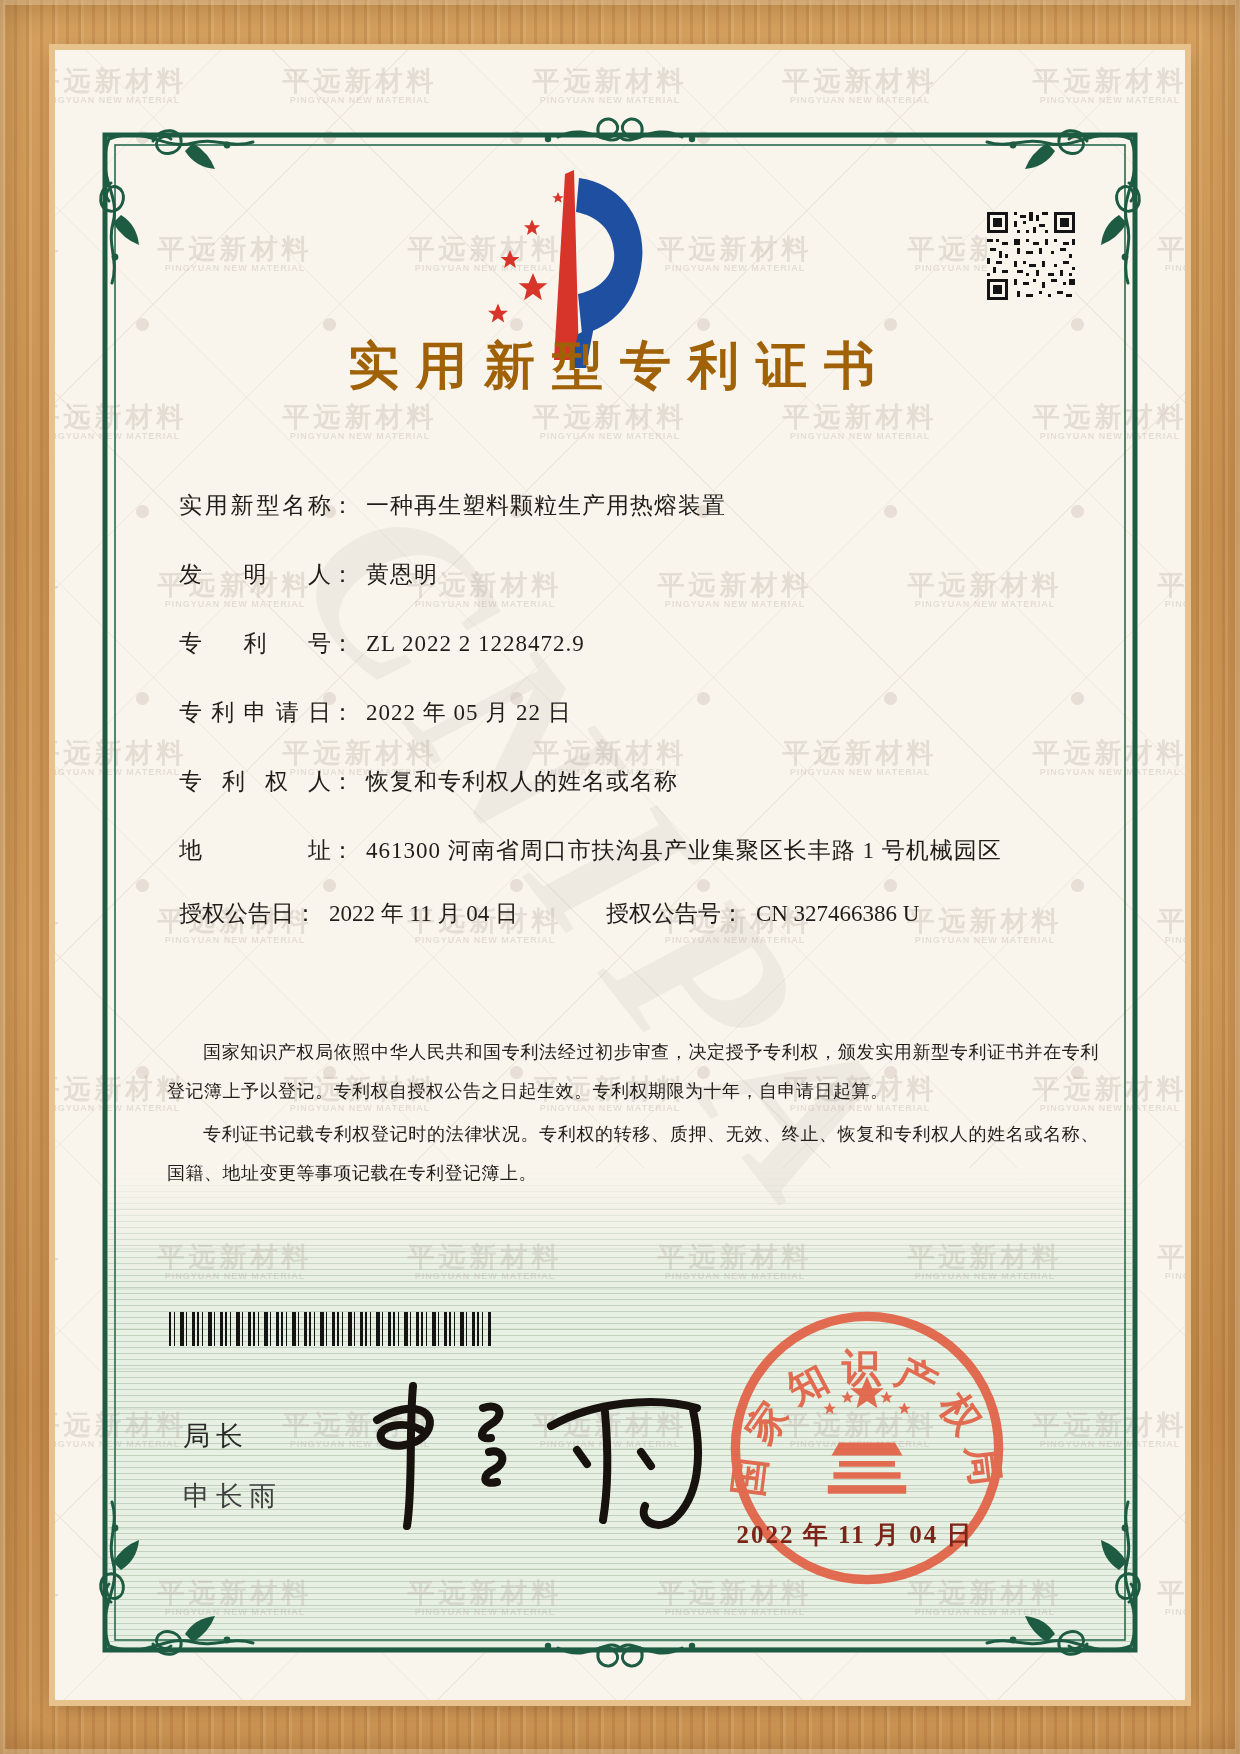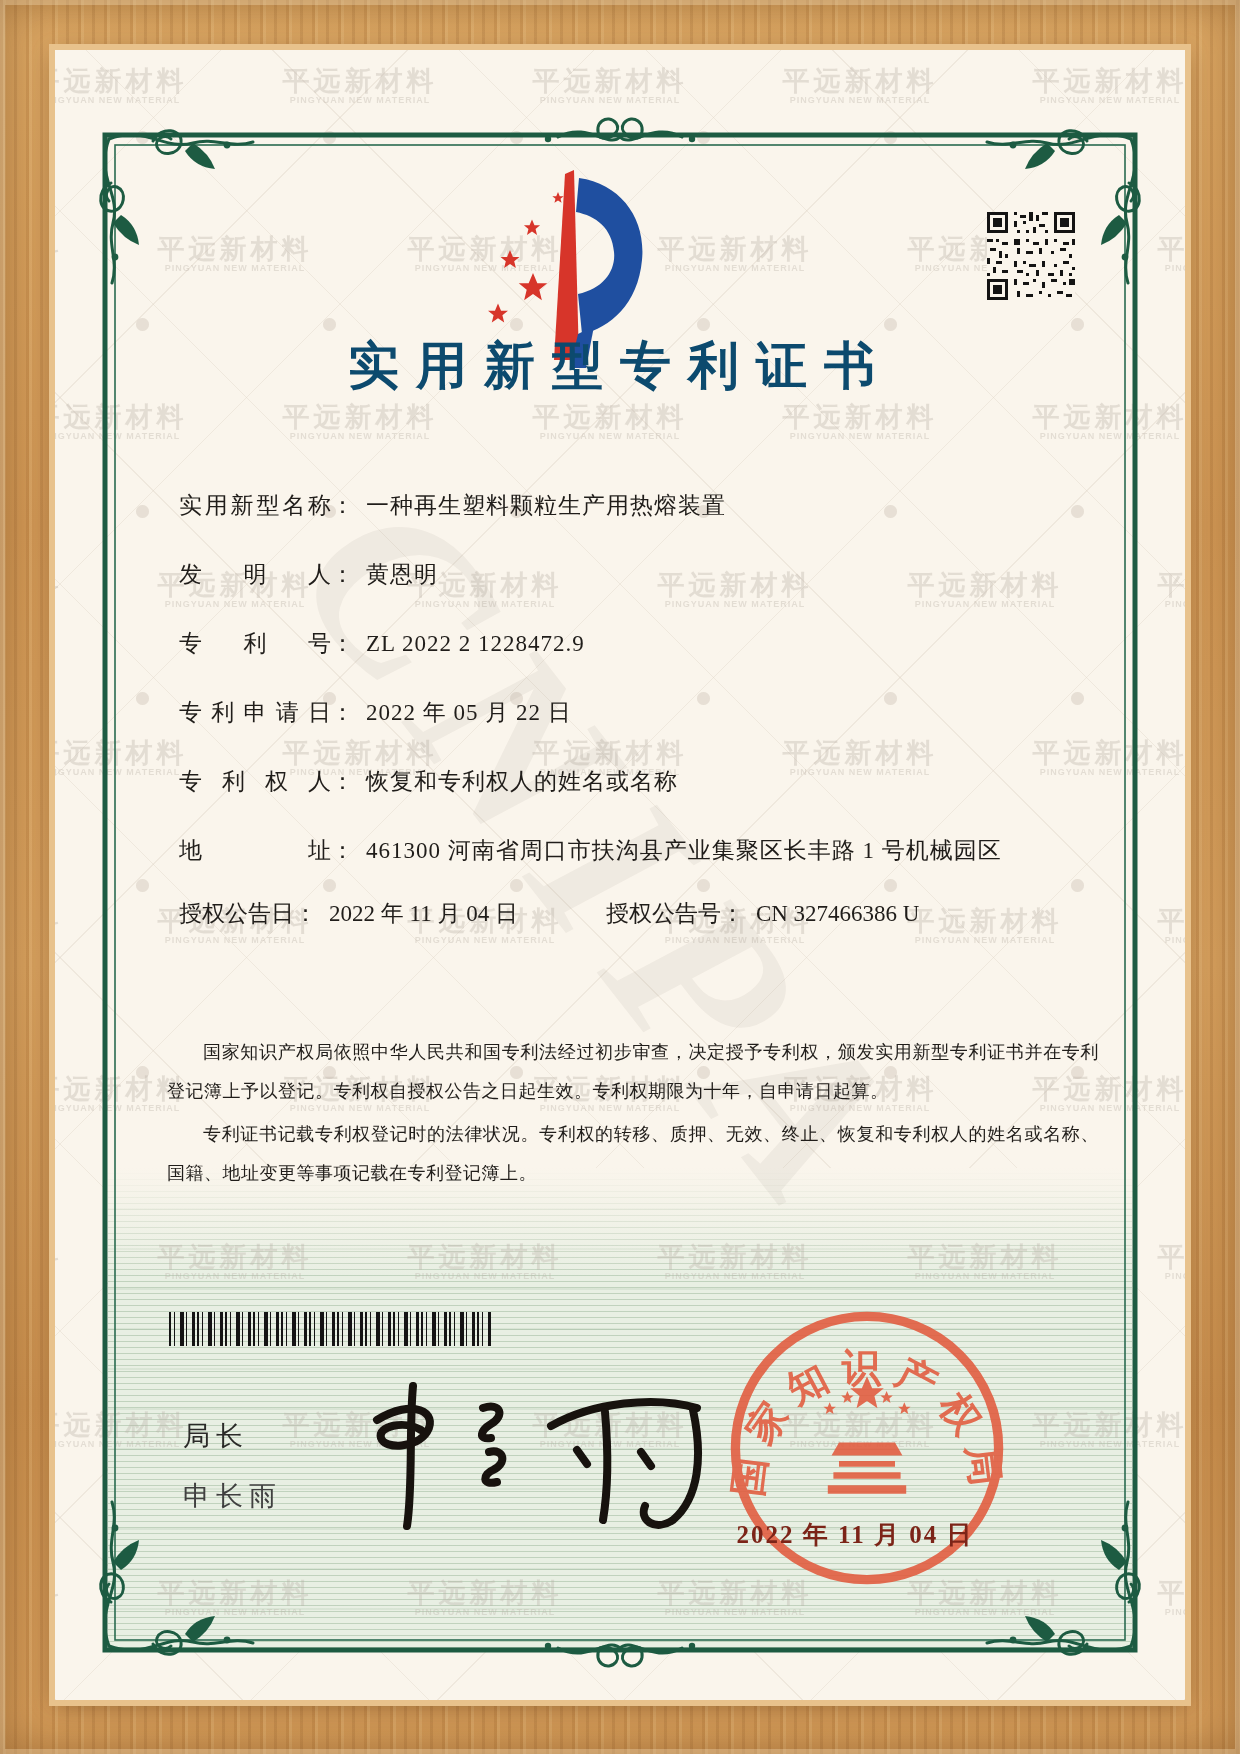--- a/index.html
+++ b/index.html
@@ -38,21 +38,21 @@
   .ghost{position:absolute;left:400px;top:400px;width:760px;transform:rotate(52deg);transform-origin:left top;
     font-size:230px;font-style:italic;font-weight:bold;letter-spacing:30px;color:rgba(150,140,128,.10);pointer-events:none;}
   
   .border-svg{position:absolute;left:0;top:0;pointer-events:none;}
   
   .content{position:absolute;inset:0;color:#201d1a;}
   .cert-no{position:absolute;left:112px;top:132px;font-size:25px;letter-spacing:3px;}
   .logo{position:absolute;left:415px;top:118px;}
   .qr{position:absolute;left:932px;top:162px;}
   .title{position:absolute;left:0;right:0;top:282px;margin:0;text-align:center;
-    font-size:51px;font-weight:bold;letter-spacing:17px;color:#0c4a6e;}
+    font-size:51px;font-weight:bold;letter-spacing:17px;color:#a16207;}
   .fields{position:absolute;left:124px;right:88px;top:438px;font-size:23px;line-height:36px;}
   .frow{display:flex;margin-bottom:33px;align-items:flex-start;}
   .flabel{flex:0 0 152px;text-align:justify;text-align-last:justify;}
   .fcolon{flex:0 0 auto;margin-right:12px;}
   .fvalue{flex:1 1 auto;letter-spacing:1px;}
   .frow-grant{display:flex;margin-top:-6px;}
   .gpair{display:flex;}
   .gpair.second{margin-left:88px;}
   .paras{position:absolute;left:112px;right:86px;top:983px;font-size:18px;line-height:39px;
     text-align:justify;letter-spacing:.5px;}

